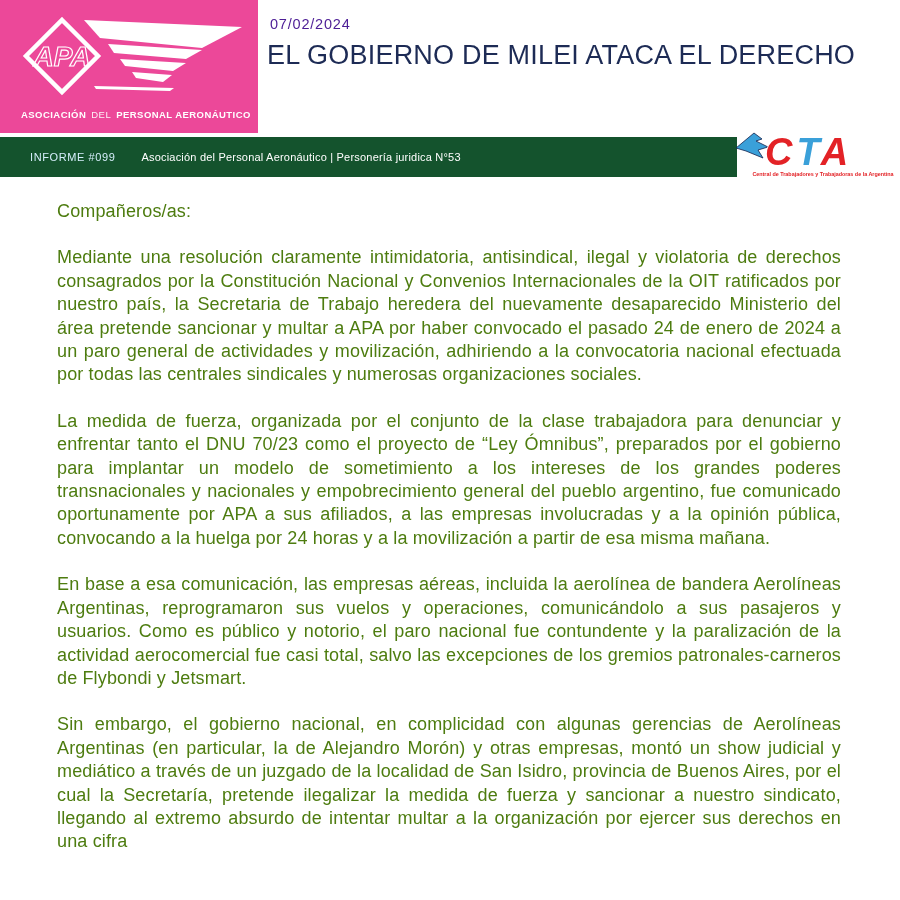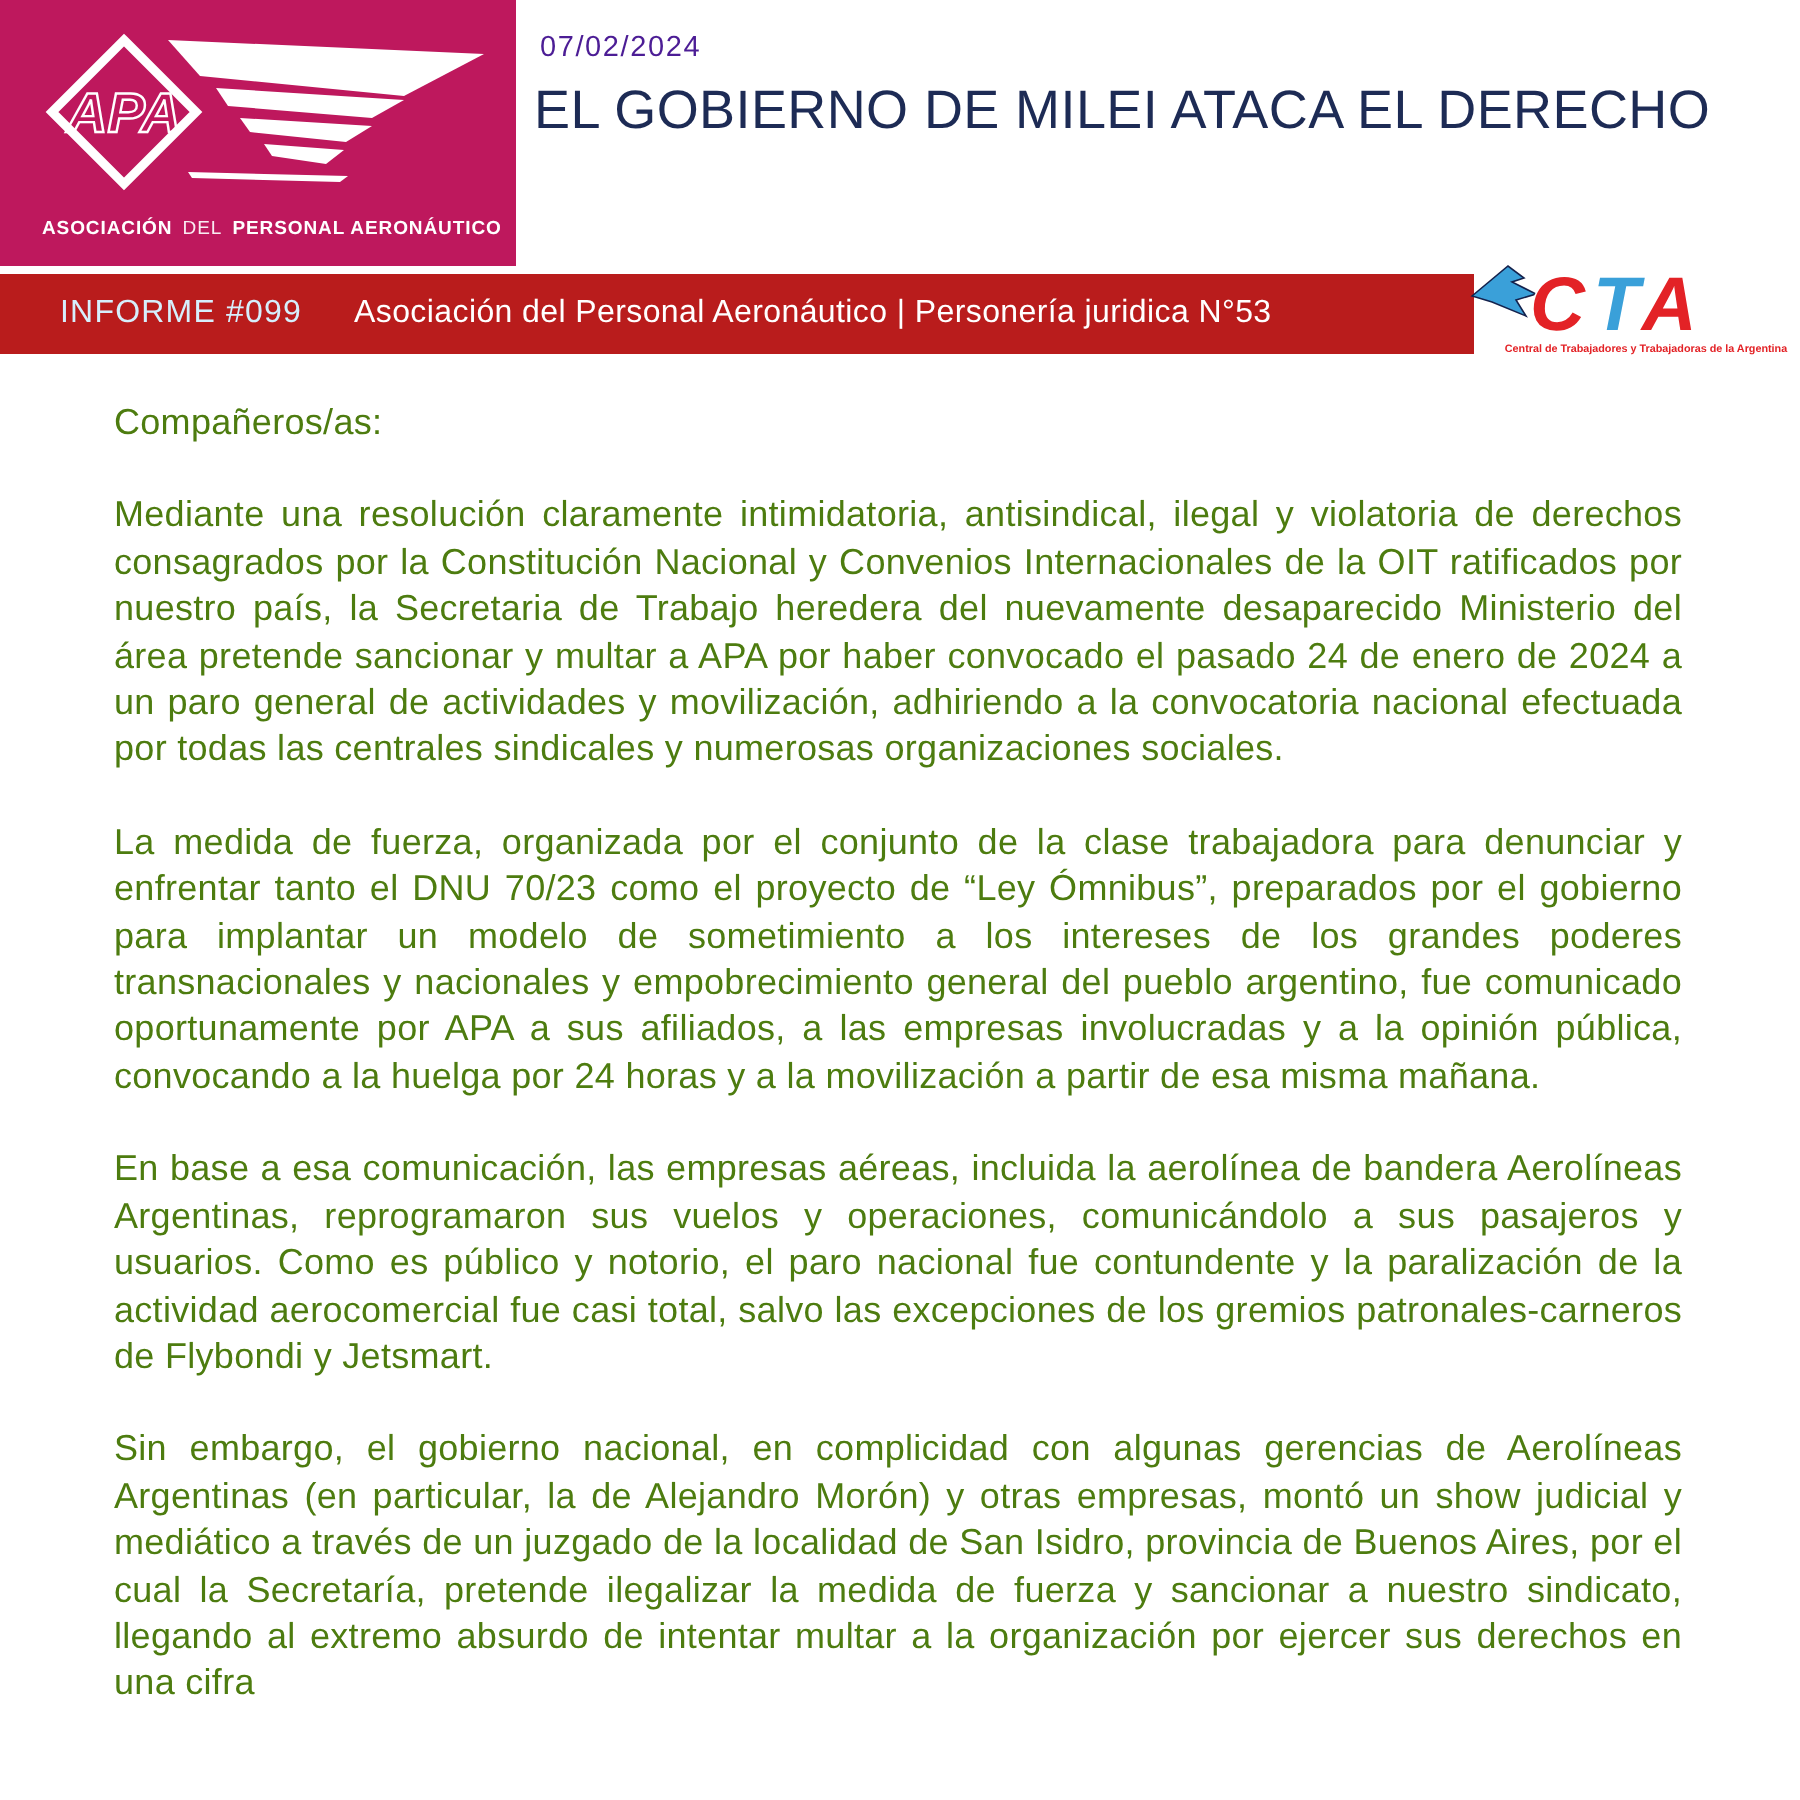--- a/index.html
+++ b/index.html
@@ -6,21 +6,21 @@
   body {
     width: 900px; height: 900px; overflow: hidden;
     background: #ffffff; position: relative;
     font-family: "Liberation Sans", sans-serif;
   }
 
   
   .logo-box {
     position: absolute; left: 0; top: 0;
     width: 258px; height: 133px;
-    background: #be185d;
+    background: #ec4899;
   }
   .wing-svg { position: absolute; left: 12px; top: 6px; }
   .logo-tagline {
     position: absolute; left: 21px; bottom: 13px;
     color: #ffffff; font-size: 9.5px; font-weight: bold;
     letter-spacing: 0.45px; white-space: nowrap;
   }
   .logo-tagline .mid { font-weight: normal; opacity: 0.92; padding: 0 2px; }
 
   
@@ -31,24 +31,24 @@
   .headline {
     position: absolute; left: 267px; top: 41px; margin: 0;
     font-size: 27px; line-height: 29px; font-weight: normal;
     color: #1d2b55; letter-spacing: 0.2px;
   }
   .headline span { display: block; white-space: nowrap; }
 
   
   .banner {
     position: absolute; left: 0; top: 137px;
-    width: 737px; height: 40px; background: #b91c1c;
+    width: 737px; height: 40px; background: #14532d;
     display: flex; align-items: center; gap: 26px;
     padding-left: 30px; box-sizing: border-box;
-    font-size: 16px;
+    font-size: 11px;
   }
   .report-no { color: #d6effc; letter-spacing: 0.6px; }
   .org-line  { color: #ffffff; letter-spacing: 0.2px; }
 
   
   .cta { position: absolute; left: 733px; top: 127px; text-align: center; }
 
   
   .content {
     position: absolute; left: 57px; top: 200px; width: 784px;

